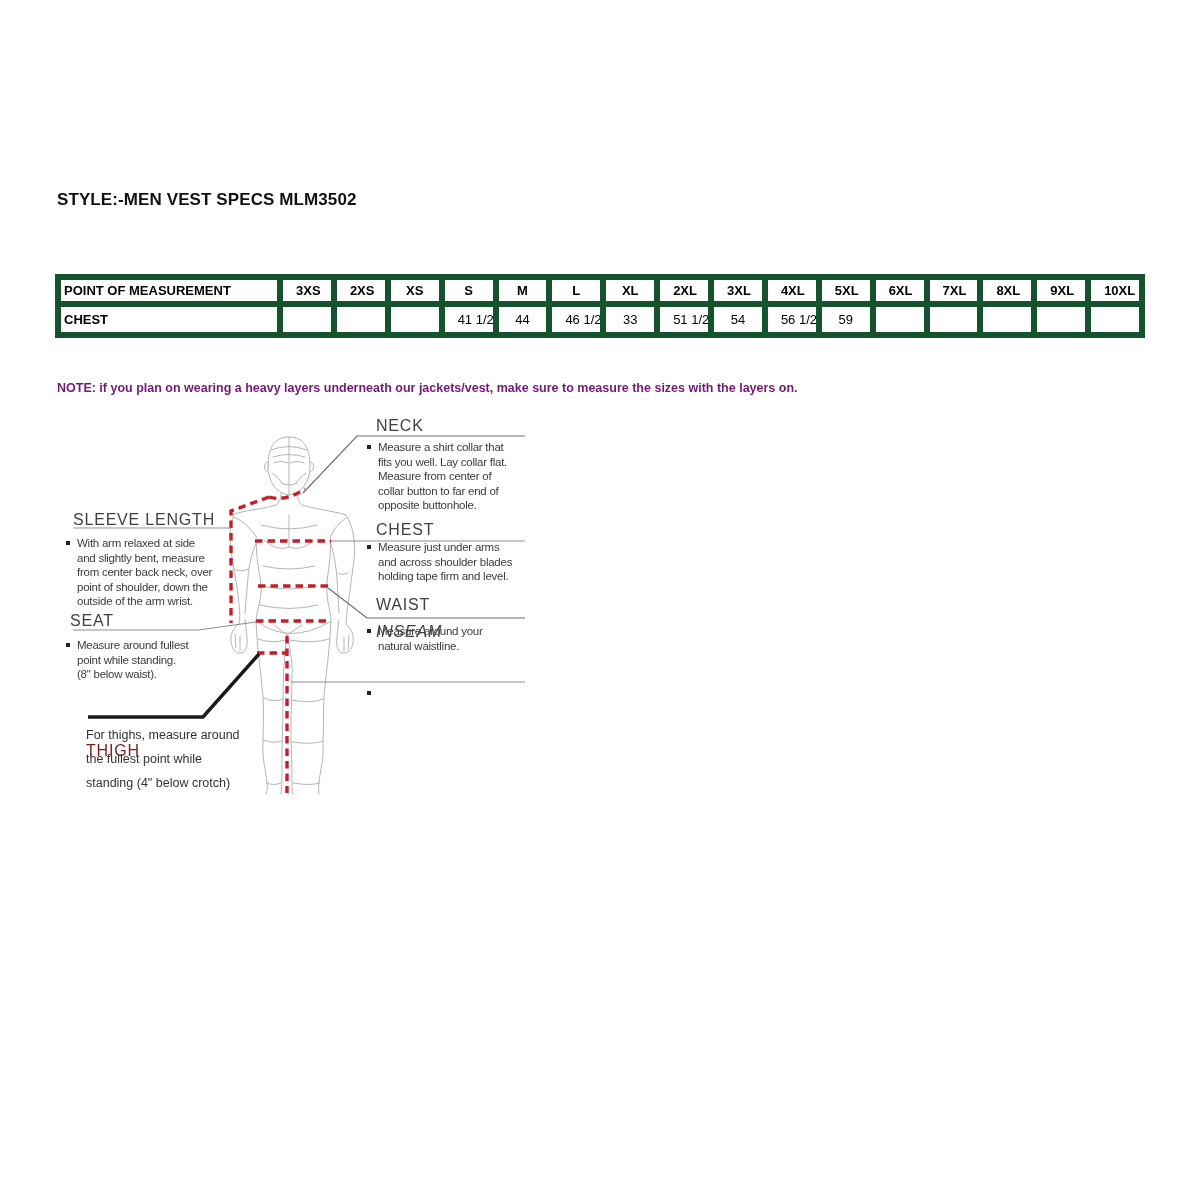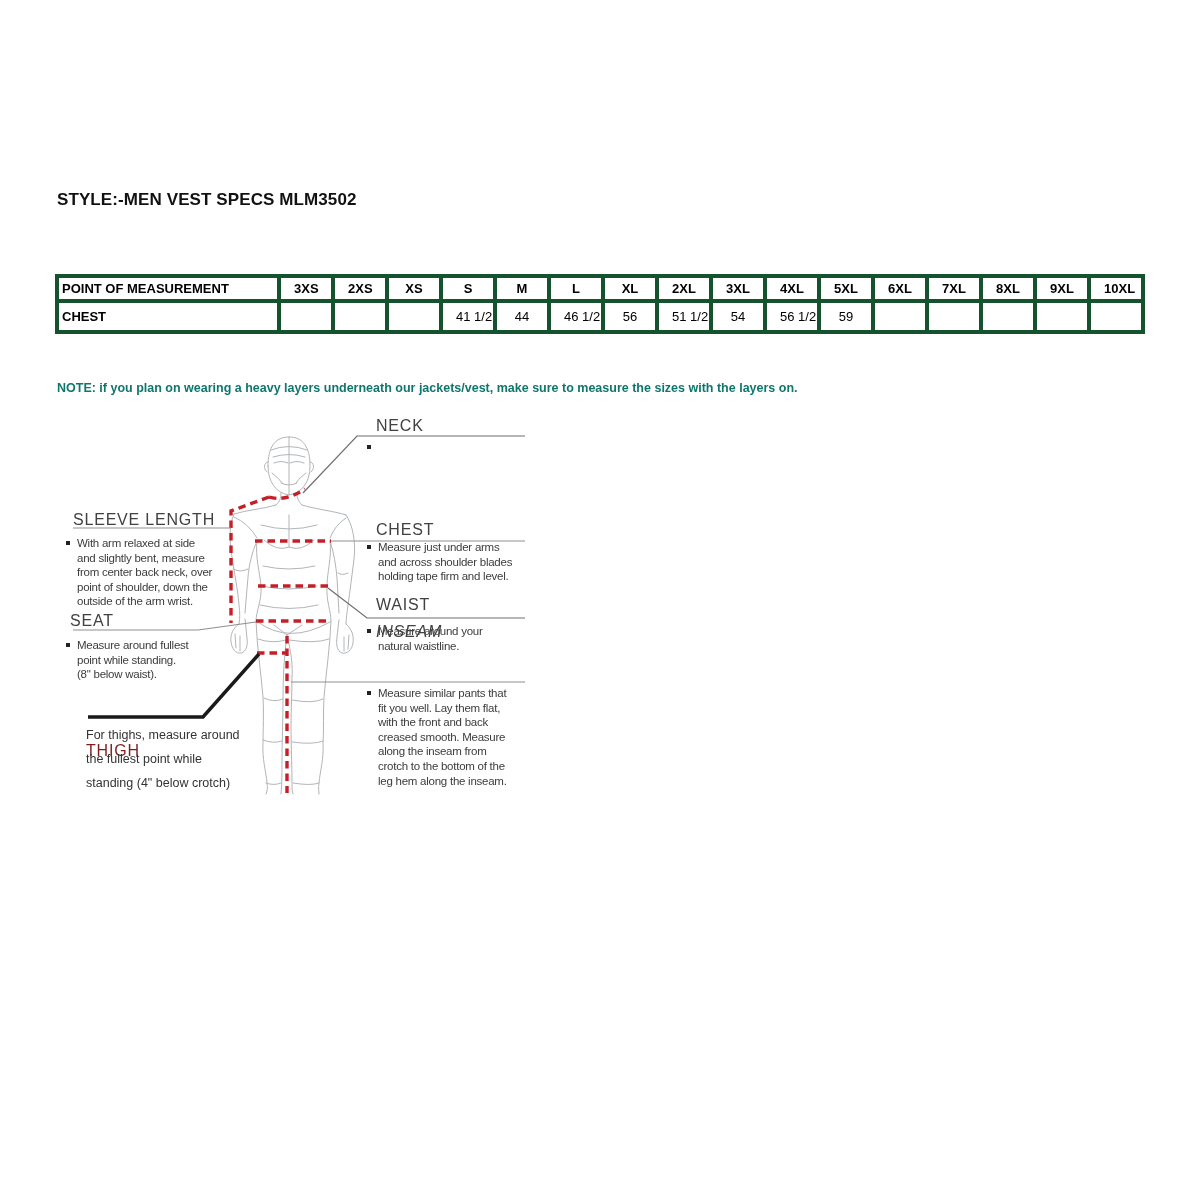--- a/index.html
+++ b/index.html
@@ -1,24 +1,24 @@
 <!DOCTYPE html>
 <html><head>
 <meta charset="utf-8">
 <style>
   html,body{margin:0;padding:0;background:#fff;}
   body{width:1200px;height:1200px;position:relative;font-family:"Liberation Sans",sans-serif;color:#000;overflow:hidden;}
 
   .doc-title{position:absolute;left:57px;top:190px;font-size:17px;font-weight:bold;letter-spacing:.1px;color:#111;}
-  .note-line{position:absolute;left:57px;top:381px;font-size:12.5px;font-weight:bold;color:#0f766e;}
+  .note-line{position:absolute;left:57px;top:381px;font-size:12.5px;font-weight:bold;color:#701a75;}
 
   
   .size-table-wrap{position:absolute;left:55px;top:274px;width:1090px;}
   table.size-table{border-collapse:collapse;width:100%;table-layout:fixed;border:3px solid #000;}
-  table.size-table th, table.size-table td{border:4px solid #14532d;font-size:13px;text-align:center;vertical-align:middle;padding:0 13px;overflow:hidden;white-space:nowrap;}
+  table.size-table th, table.size-table td{border:6px solid #14532d;font-size:13px;text-align:center;vertical-align:middle;padding:0 13px;overflow:hidden;white-space:nowrap;}
   table.size-table thead th{font-weight:bold;height:21px;border-bottom:3px solid #000;}
   table.size-table td{font-weight:normal;}
   table.size-table .rowlabel{text-align:left;font-weight:bold;padding-left:3px;}
   table.size-table col.c-first{width:222px;}
   tr.r-chest{height:31px;}
   tr.r-center{height:36px;}
 
   
   .mg-heading{position:absolute;font-size:16px;letter-spacing:.8px;color:#414141;white-space:nowrap;}
   .mg-desc{position:absolute;font-size:11.5px;line-height:14.6px;letter-spacing:-0.25px;color:#3c3c3c;white-space:pre-line;width:185px;}
@@ -70,21 +70,21 @@
     </thead>
     <tbody>
       <tr class="r-chest">
         <td class="rowlabel">CHEST</td>
         <td></td>
         <td></td>
         <td></td>
         <td>41 1/2</td>
         <td>44</td>
         <td>46 1/2</td>
-        <td>56</td>
+        <td>33</td>
         <td>51 1/2</td>
         <td>54</td>
         <td>56 1/2</td>
         <td>59</td>
         <td></td>
         <td></td>
         <td></td>
         <td></td>
         <td></td>
       </tr>
@@ -171,39 +171,37 @@
     <path d="M281,136 L475,136"></path>
     <path stroke="#6e6e6e" d="M278,183 L317,213 L475,213"></path>
     <path d="M241,277 L475,277"></path>
     <path d="M23,123 L181,123"></path>
     <path d="M23,225 L148,225 L206,217"></path>
     <path stroke="#1a1a1a" stroke-width="3.5" d="M38,312 L153,312 L209,249"></path>
   </g>
 </svg>
 
 <div class="mg-heading h-neck">NECK</div>
-<div class="mg-desc d-neck"><span class="bullet"></span></div>
+<div class="mg-desc d-neck"><span class="bullet"></span><span>Measure a shirt collar that
+fits you well. Lay collar flat.
+Measure from center of
+collar button to far end of
+opposite buttonhole.</span></div>
 
 <div class="mg-heading h-chest">CHEST</div>
 <div class="mg-desc d-chest"><span class="bullet"></span><span>Measure just under arms
 and across shoulder blades
 holding tape firm and level.</span></div>
 
 <div class="mg-heading h-waist">WAIST</div>
 <div class="mg-desc d-waist"><span class="bullet"></span><span>Measure around your
 natural waistline.</span></div>
 
 <div class="mg-heading h-inseam">INSEAM</div>
-<div class="mg-desc d-inseam"><span class="bullet"></span><span>Measure similar pants that
-fit you well. Lay them flat,
-with the front and back
-creased smooth. Measure
-along the inseam from
-crotch to the bottom of the
-leg hem along the inseam.</span></div>
+<div class="mg-desc d-inseam"><span class="bullet"></span></div>
 
 <div class="mg-heading h-sleeve">SLEEVE LENGTH</div>
 <div class="mg-desc d-sleeve"><span class="bullet"></span><span>With arm relaxed at side
 and slightly bent, measure
 from center back neck, over
 point of shoulder, down the
 outside of the arm wrist.</span></div>
 
 <div class="mg-heading h-seat">SEAT</div>
 <div class="mg-desc d-seat"><span class="bullet"></span><span>Measure around fullest

